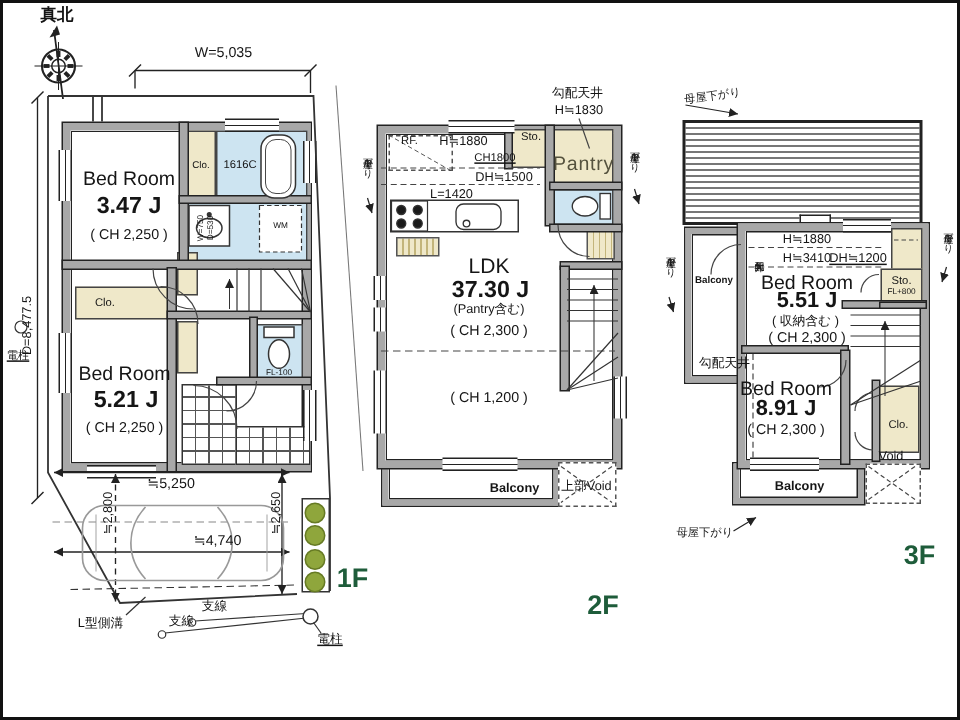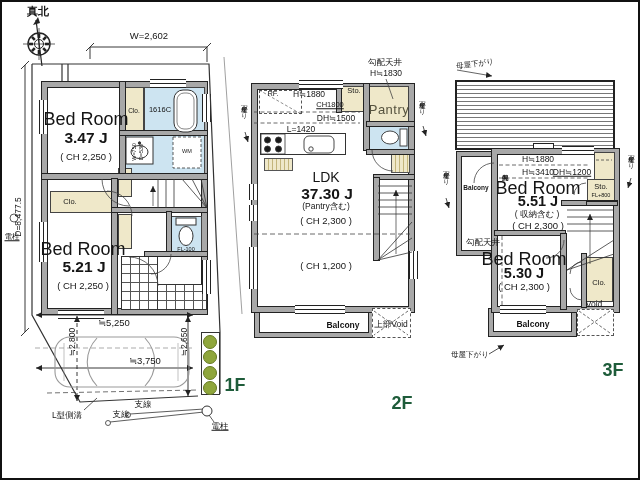--- a/index.html
+++ b/index.html
@@ -24,21 +24,21 @@
     background:linear-gradient(#fff 0 44%,#222 44% 56%,#fff 56%)}
   .winV{position:absolute;z-index:5;border-left:1px solid #222;border-right:1px solid #222;
     background:linear-gradient(90deg,#fff 0 44%,#222 44% 56%,#fff 56%)}
   .bush{position:absolute;width:14px;height:14px;border-radius:50%;background:#8fa63c;border:1px solid #667a24;z-index:3}
   
   .lb{position:absolute;transform:translate(-50%,-50%);white-space:nowrap;color:#151515;line-height:1;z-index:10}
   .rot{transform:translate(-50%,-50%) rotate(-90deg)}
   .tilt{transform:translate(-50%,-50%) rotate(-8deg)}
   .vjp{writing-mode:vertical-rl;text-orientation:upright}
   .f5{font-size:5.5px}.f6{font-size:6.5px}.f7{font-size:7.5px}.f8{font-size:8.5px}.f9{font-size:9.5px}
-  .f10{font-size:11px}.f12{font-size:18px}.f13{font-size:14px}
+  .f10{font-size:11px}.f12{font-size:13px}.f13{font-size:14px}
   .f14{font-size:14.5px;font-weight:bold}.f15{font-size:15.5px;font-weight:bold}
   .bold{font-weight:bold}.und{text-decoration:underline}
   .grn{font-size:18px;font-weight:bold;color:#1e5c3a}
   .pantry{font-size:13px;color:#55523e;letter-spacing:.5px}
 </style>
 </head>
 <body>
 
 <div class="canvas">
 
@@ -256,38 +256,38 @@
         <line x1="565" y1="215" x2="612" y2="215"></line>
       <line x1="565" y1="222" x2="612" y2="222"></line>
         <line x1="565" y1="229" x2="612" y2="229"></line>
       <line x1="565" y1="268" x2="612" y2="238"></line>
         <line x1="565" y1="268" x2="612" y2="252"></line>
       <line x1="588" y1="262" x2="588" y2="212" marker-end="url(#ar)" stroke-width="0.7"></line>
     </g>
   </svg>
 
   <div class="lb f10 bold" style="left:36px;top:9px">真北</div>
-  <div class="lb f9" style="left:147px;top:34px">W=2,602</div>
+  <div class="lb f9" style="left:147px;top:34px">W=5,035</div>
   <div class="lb f8 rot" style="left:16px;top:215px">D=8,477.5</div>
   <div class="lb f7 und" style="left:10px;top:235px">電柱</div>
   <div class="lb f6" style="left:132px;top:109px">Clo.</div>
   <div class="lb f7" style="left:158px;top:108px">1616C</div>
   <div class="lb f12" style="left:84px;top:117px">Bed Room</div>
   <div class="lb f15" style="left:84px;top:136px">3.47 J</div>
   <div class="lb f9" style="left:84px;top:155px">( CH 2,250 )</div>
   <div class="lb f5 rot" style="left:133px;top:150px">W=750</div>
   <div class="lb f5 rot" style="left:140px;top:150px">D=530</div>
   <div class="lb f5" style="left:185px;top:150px">WM</div>
   <div class="lb f7" style="left:68px;top:200px">Clo.</div>
   <div class="lb f12" style="left:81px;top:247px">Bed Room</div>
   <div class="lb f15" style="left:82px;top:265px">5.21 J</div>
   <div class="lb f9" style="left:81px;top:284px">( CH 2,250 )</div>
   <div class="lb f5" style="left:184px;top:248px">FL-100</div>
   <div class="lb f9" style="left:112px;top:321px">≒5,250</div>
-  <div class="lb f9" style="left:143px;top:359px">≒3,750</div>
+  <div class="lb f9" style="left:143px;top:359px">≒4,740</div>
   <div class="lb f8 rot" style="left:70px;top:340px">≒2,800</div>
   <div class="lb f8 rot" style="left:182px;top:340px">≒2,650</div>
   <div class="lb f8" style="left:65px;top:413px">L型側溝</div>
   <div class="lb f8" style="left:141px;top:402px">支線</div>
   <div class="lb f8" style="left:119px;top:412px">支線</div>
   <div class="lb f8 und" style="left:218px;top:424px">電柱</div>
   <div class="lb grn" style="left:233px;top:383px">1F</div>
 
   <div class="lb f8" style="left:383px;top:60px">勾配天井</div>
   <div class="lb f8" style="left:384px;top:71px">H≒1830</div>
@@ -319,20 +319,20 @@
   <div class="lb f6 vjp" style="left:503px;top:167px">勾配天井</div>
   <div class="lb f12" style="left:536px;top:186px">Bed Room</div>
   <div class="lb f14" style="left:536px;top:199px">5.51 J</div>
   <div class="lb f8" style="left:535px;top:212px">( 収納含む )</div>
   <div class="lb f9" style="left:536px;top:224px">( CH 2,300 )</div>
   <div class="lb f7" style="left:599px;top:185px">Sto.</div>
   <div class="lb f5" style="left:599px;top:194px">FL+800</div>
   <div class="lb f6 bold" style="left:474px;top:186px">Balcony</div>
   <div class="lb f8" style="left:481px;top:240px">勾配天井</div>
   <div class="lb f12" style="left:522px;top:257px">Bed Room</div>
-  <div class="lb f14" style="left:522px;top:271px">5.30 J</div>
+  <div class="lb f14" style="left:522px;top:271px">8.91 J</div>
   <div class="lb f9" style="left:522px;top:285px">( CH 2,300 )</div>
   <div class="lb f7" style="left:597px;top:281px">Clo.</div>
   <div class="lb f8 bold" style="left:531px;top:322px">Balcony</div>
   <div class="lb f8" style="left:592px;top:302px">Void</div>
   <div class="lb grn" style="left:611px;top:368px">3F</div>
 
 </div>
 
 </body></html>

